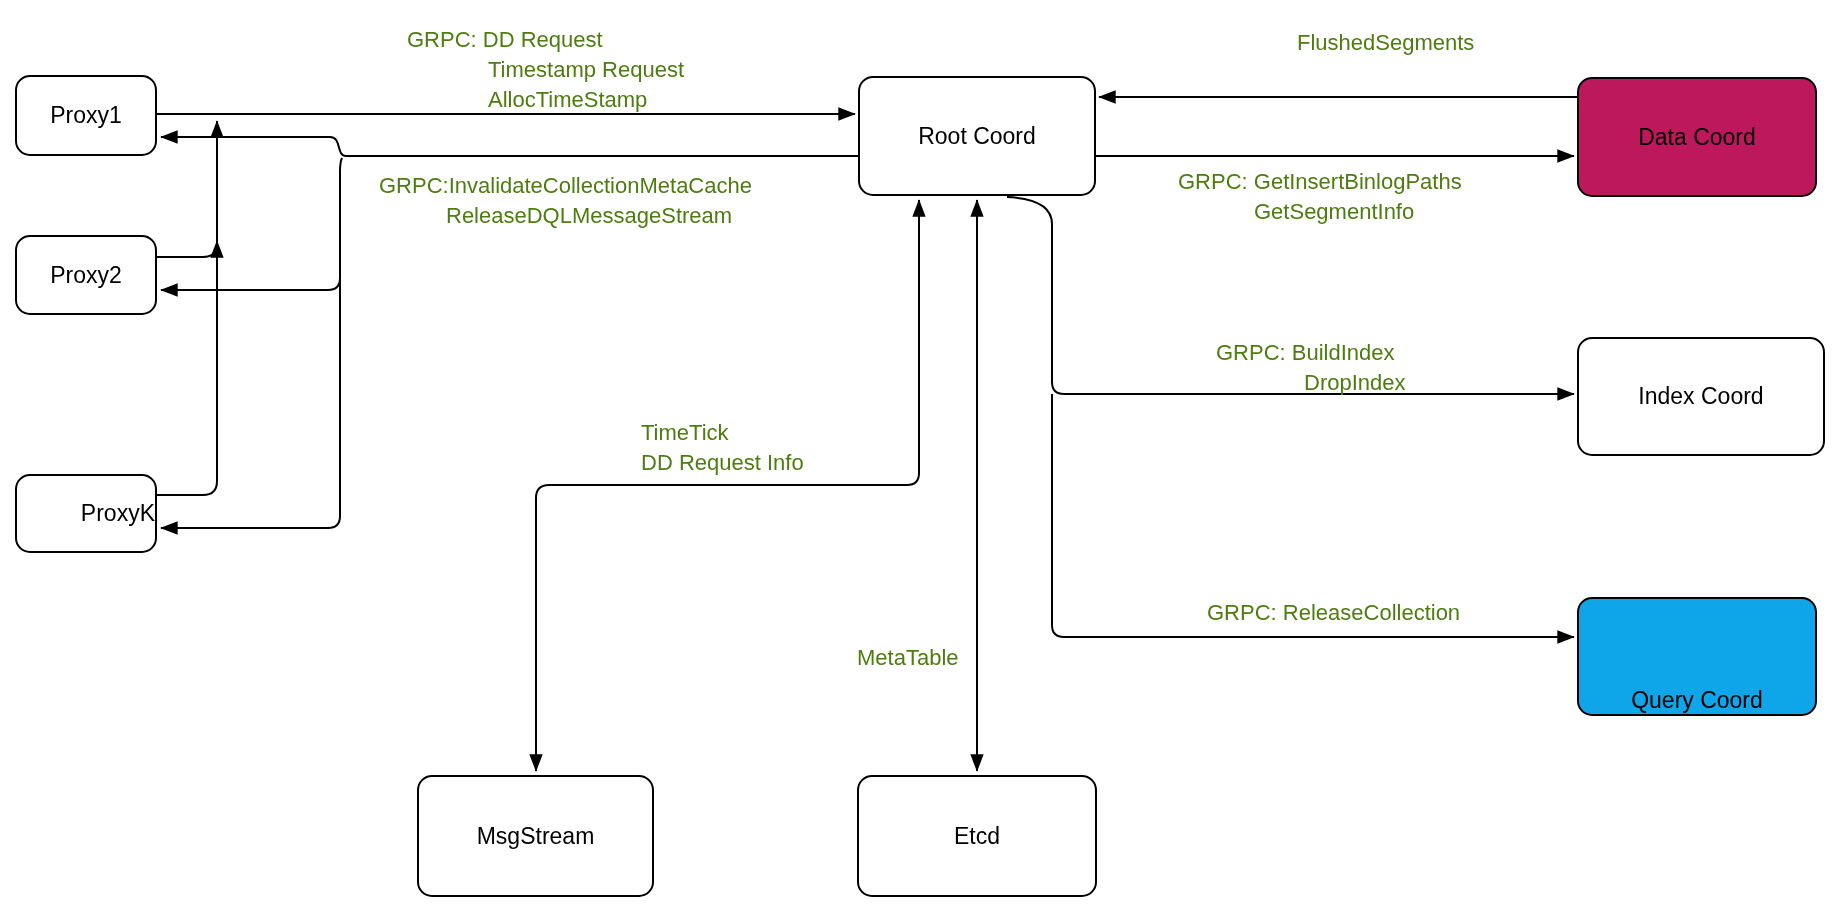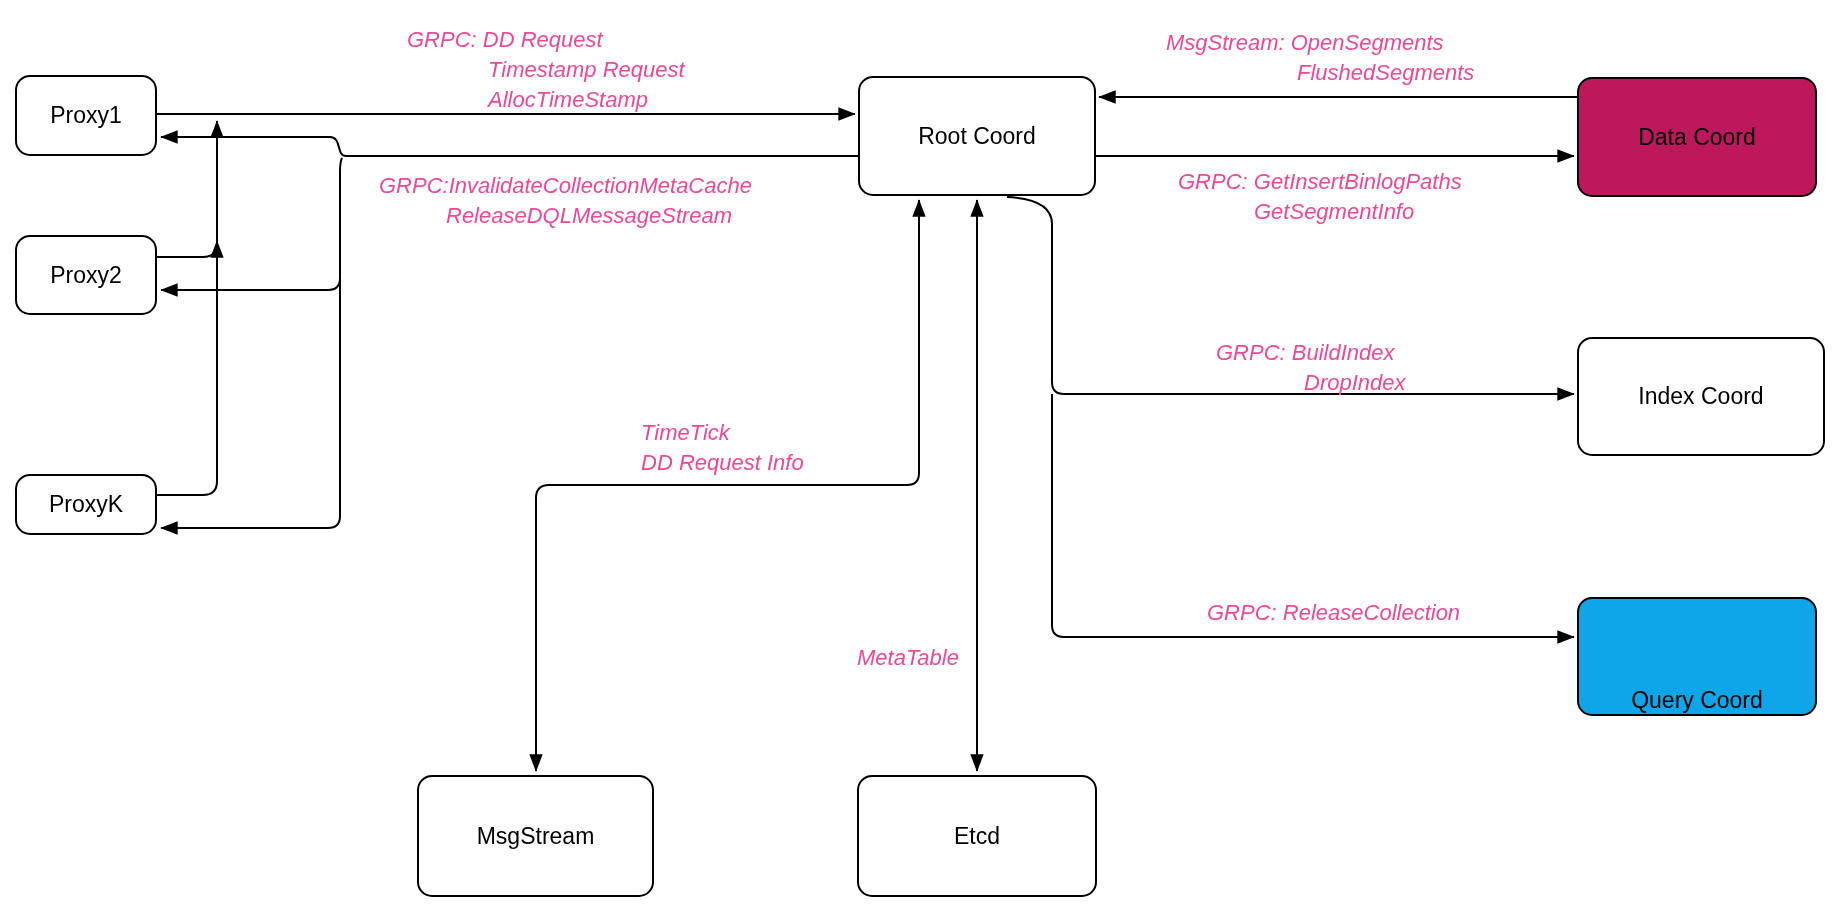--- a/index.html
+++ b/index.html
@@ -34,22 +34,21 @@
     display: flex;
     align-items: center;
     justify-content: center;
     font-size: 23px;
     color: #000000;
   }
   .edge-label {
     position: absolute;
     font-size: 22px;
     line-height: 30px;
-    color: #ec4899;
-    font-style: italic;
+    color: #4d7c0f;
   }
   .edge-label .label-line {
     white-space: nowrap;
   }
 </style>
 </head>
 <body>
 
 <div id="diagram-canvas">
   <svg id="edges-layer" width="1834" height="914" viewBox="0 0 1834 914" xmlns="http://www.w3.org/2000/svg">
@@ -76,21 +75,21 @@
         <path class="edge" d="M 977 200 V 771" stroke="#000000" marker-end="url(#arrow-end)" marker-start="url(#arrow-start)"></path>
       </g>
   </svg>
   <div id="nodes-layer">
       <div class="node" style="left: 15px; top: 75px; width: 142px; height: 81px; border-color: rgb(0, 0, 0); background: rgb(255, 255, 255);">
         <span>Proxy1</span>
       </div>
       <div class="node" style="left: 15px; top: 235px; width: 142px; height: 80px; border-color: rgb(0, 0, 0); background: rgb(255, 255, 255);">
         <span>Proxy2</span>
       </div>
-      <div class="node" style="left: 15px; top: 474px; width: 142px; height: 61px; border-color: rgb(0, 0, 0); background: rgb(255, 255, 255);">
+      <div class="node" style="left: 15px; top: 474px; width: 142px; height: 79px; border-color: rgb(0, 0, 0); background: rgb(255, 255, 255); justify-content: flex-end;">
         <span>ProxyK</span>
       </div>
       <div class="node" style="left: 858px; top: 76px; width: 238px; height: 120px; border-color: rgb(0, 0, 0); background: rgb(255, 255, 255);">
         <span>Root Coord</span>
       </div>
       <div class="node" style="left: 1577px; top: 77px; width: 240px; height: 120px; border-color: rgb(0, 0, 0); background: #be185d;">
         <span>Data Coord</span>
       </div>
       <div class="node" style="left: 1577px; top: 337px; width: 248px; height: 119px; border-color: rgb(0, 0, 0); background: rgb(255, 255, 255);">
         <span>Index Coord</span>
@@ -109,21 +108,20 @@
       <div class="edge-label" style="left: 407px; top: 25px;">
         <div class="label-line" style="margin-left: 0px;">GRPC: DD Request</div>
         <div class="label-line" style="margin-left: 81px;">Timestamp Request</div>
         <div class="label-line" style="margin-left: 81px;">AllocTimeStamp</div>
       </div>
       <div class="edge-label" style="left: 379px; top: 171px;">
         <div class="label-line" style="margin-left: 0px;">GRPC:InvalidateCollectionMetaCache</div>
         <div class="label-line" style="margin-left: 67px;">ReleaseDQLMessageStream</div>
       </div>
       <div class="edge-label" style="left: 1166px; top: 28px;">
-        <div class="label-line" style="margin-left: 0px;">MsgStream: OpenSegments</div>
         <div class="label-line" style="margin-left: 131px;">FlushedSegments</div>
       </div>
       <div class="edge-label" style="left: 1178px; top: 167px;">
         <div class="label-line" style="margin-left: 0px;">GRPC: GetInsertBinlogPaths</div>
         <div class="label-line" style="margin-left: 76px;">GetSegmentInfo</div>
       </div>
       <div class="edge-label" style="left: 1216px; top: 338px;">
         <div class="label-line" style="margin-left: 0px;">GRPC: BuildIndex</div>
         <div class="label-line" style="margin-left: 88px;">DropIndex</div>
       </div>

